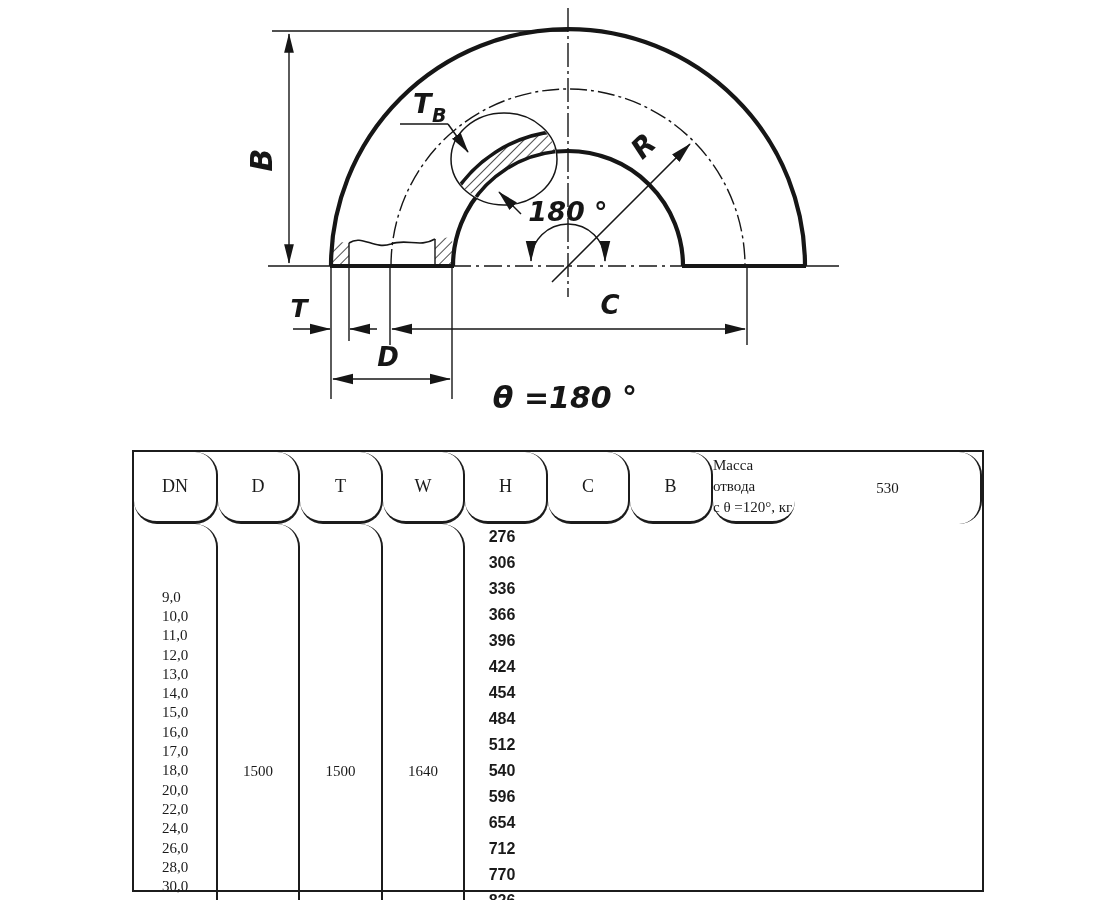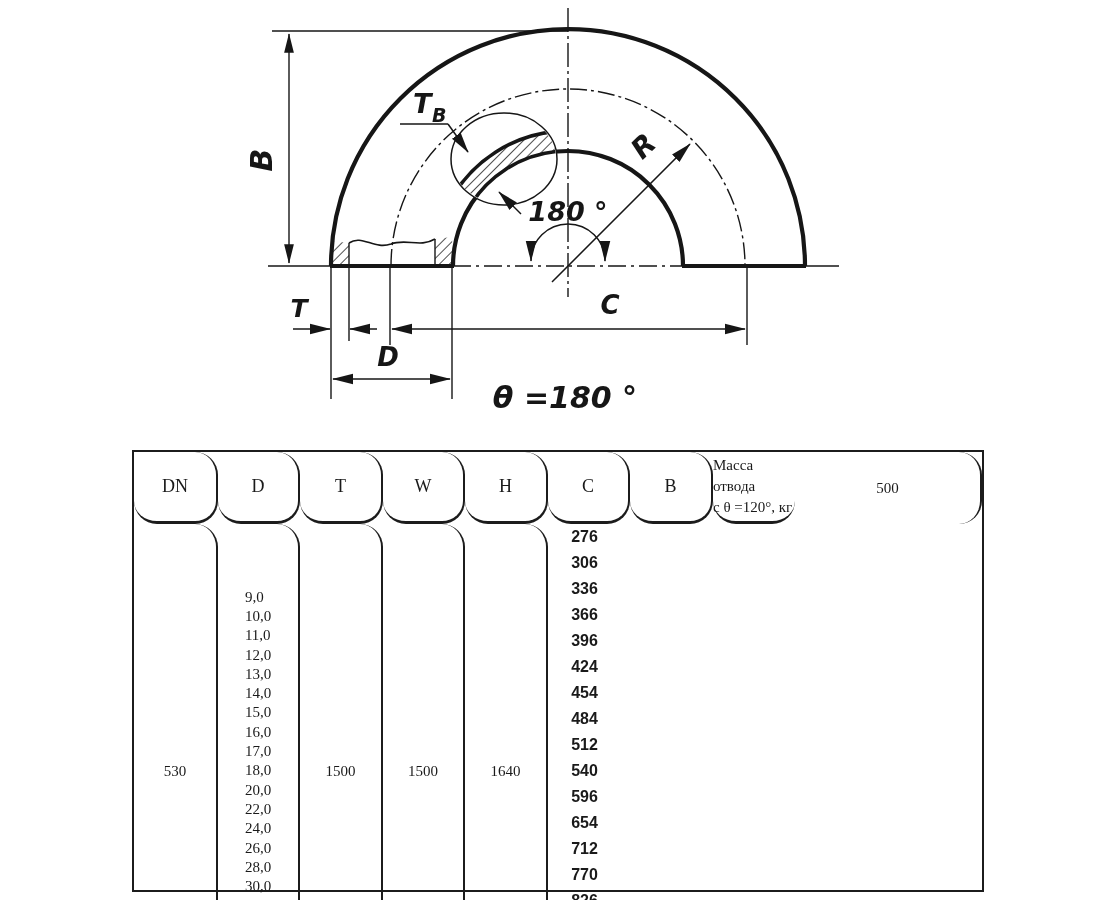--- a/index.html
+++ b/index.html
@@ -134,21 +134,20 @@
   <div class="cell hcell">H</div>
   <div class="cell hcell">C</div>
   <div class="cell hcell">B</div>
   <div class="cell hcell last">
     <div class="two-line">
       <div>Масса отвода</div>
       <div>с θ =120°, кг</div>
     </div>
   </div>
 
-  <div class="cell bcell">500</div>
   <div class="cell bcell">530</div>
   <div class="cell bcell multiline">9,0
 10,0
 11,0
 12,0
 13,0
 14,0
 15,0
 16,0
 17,0

